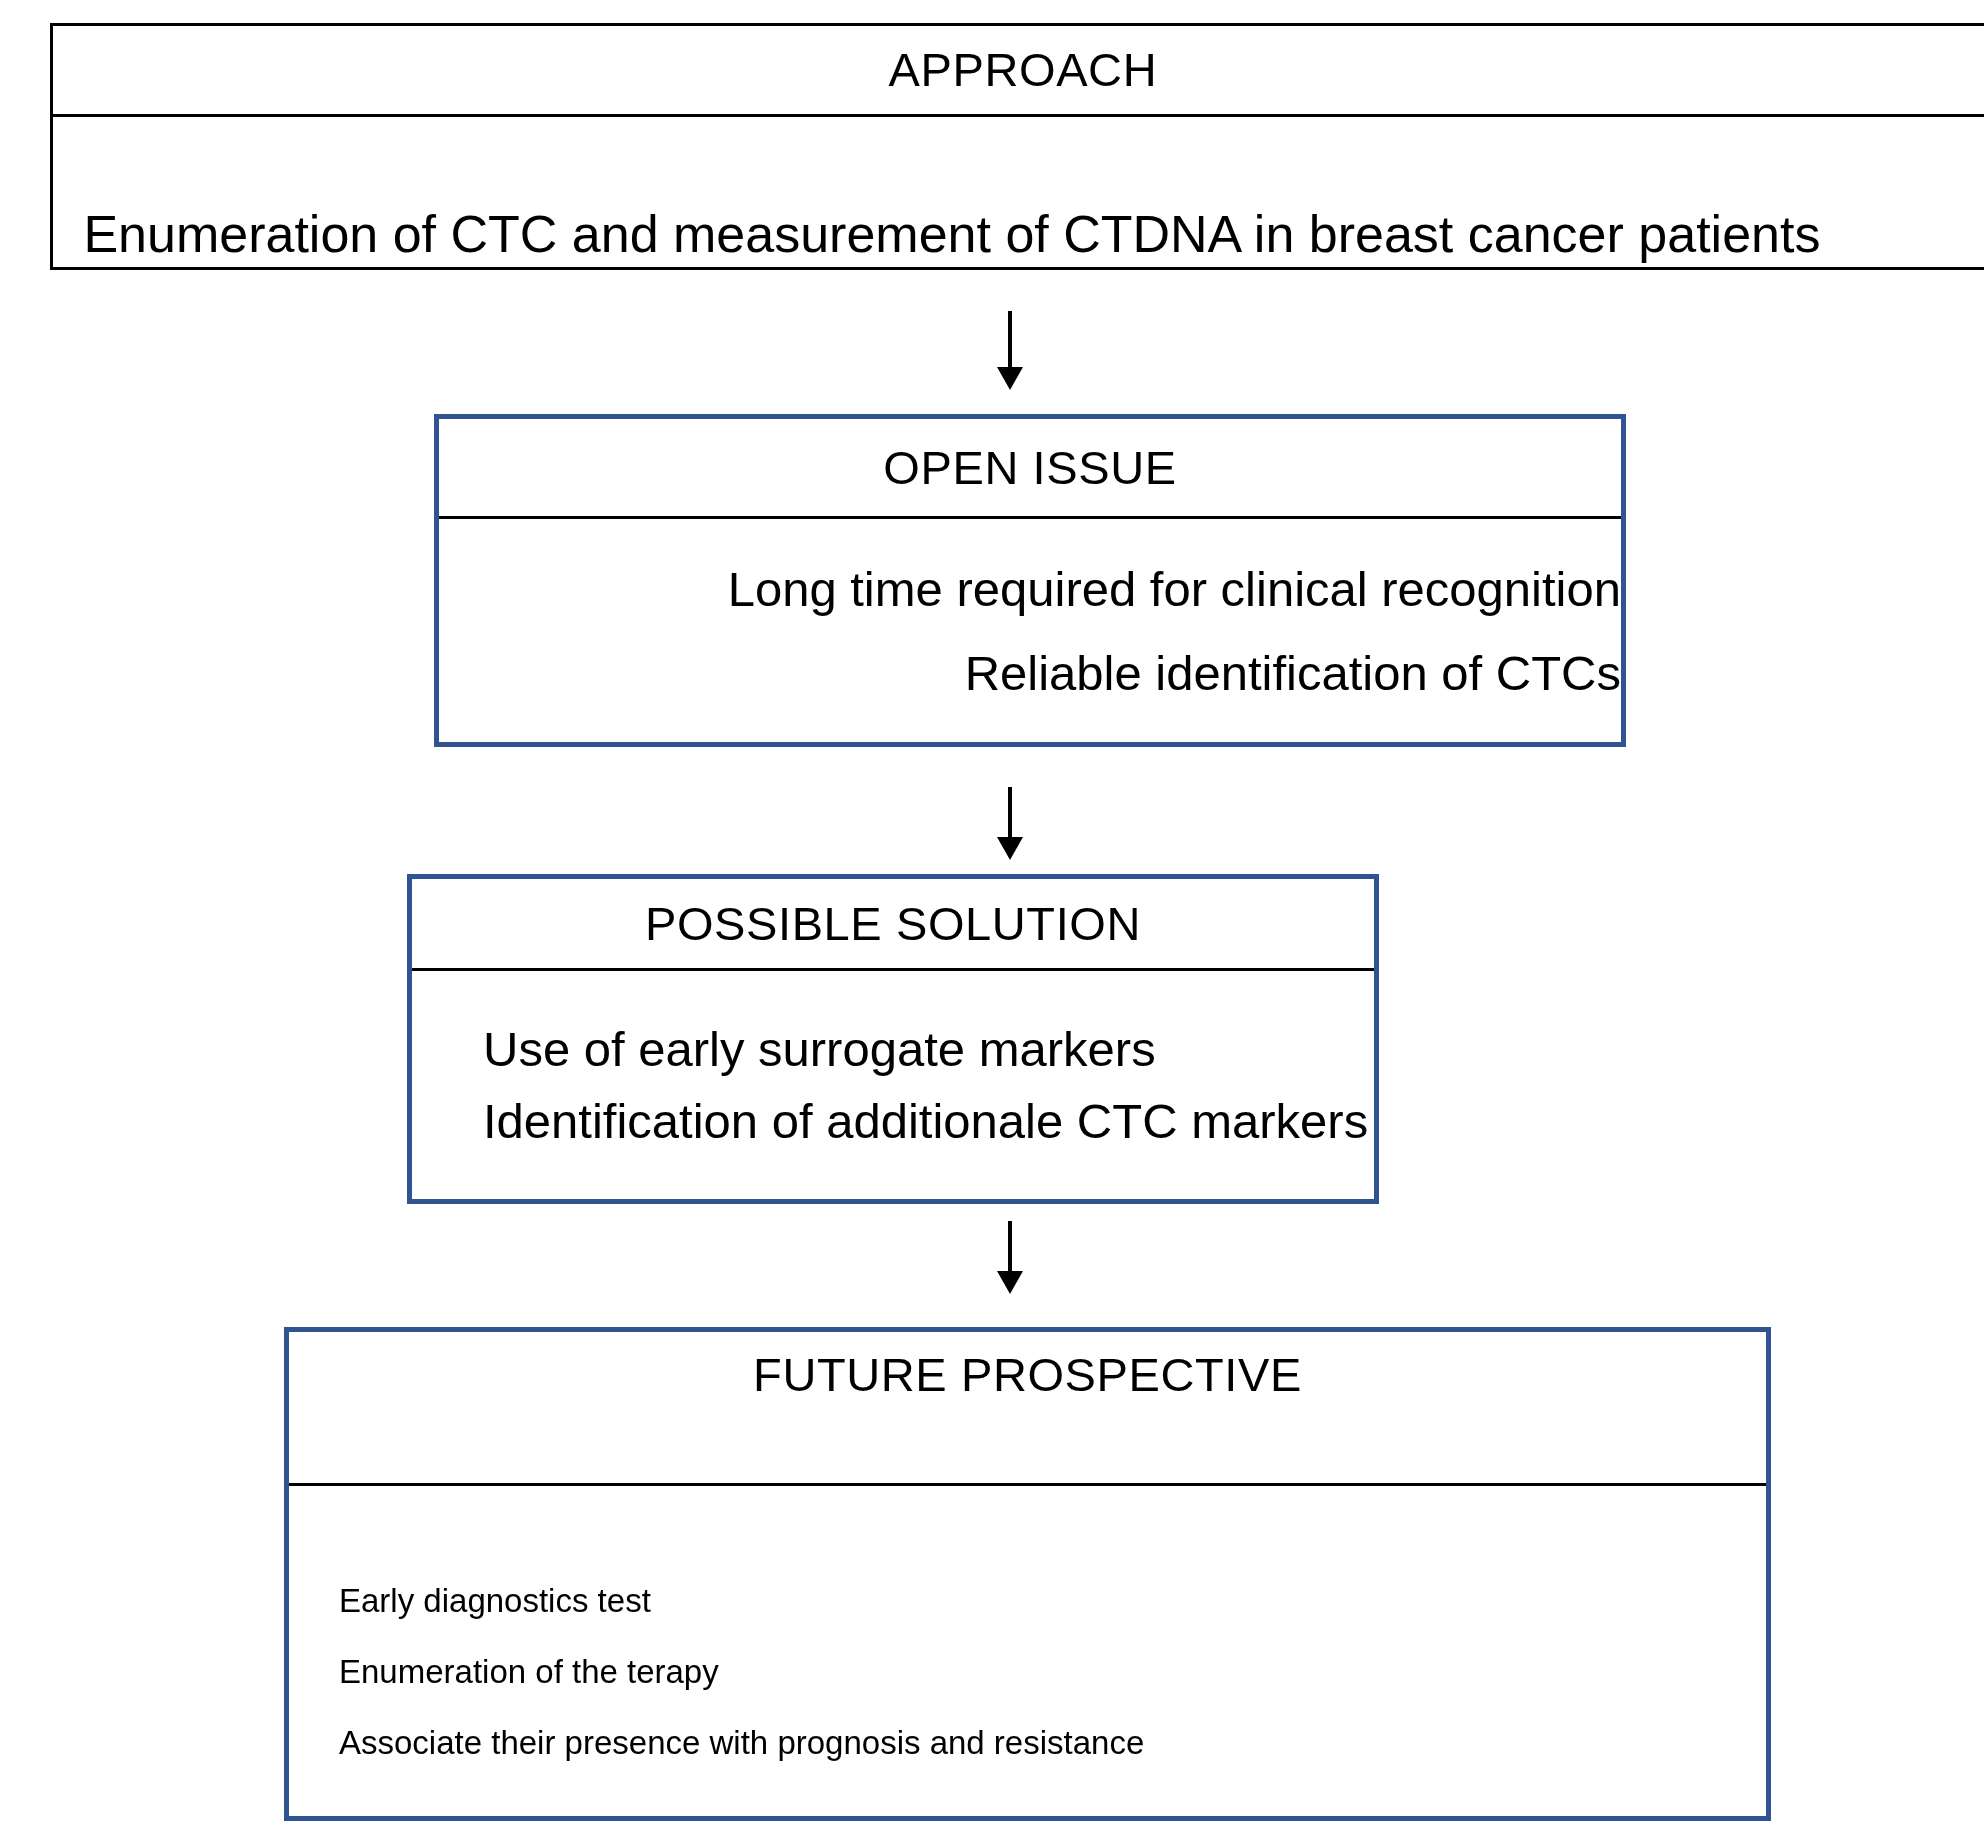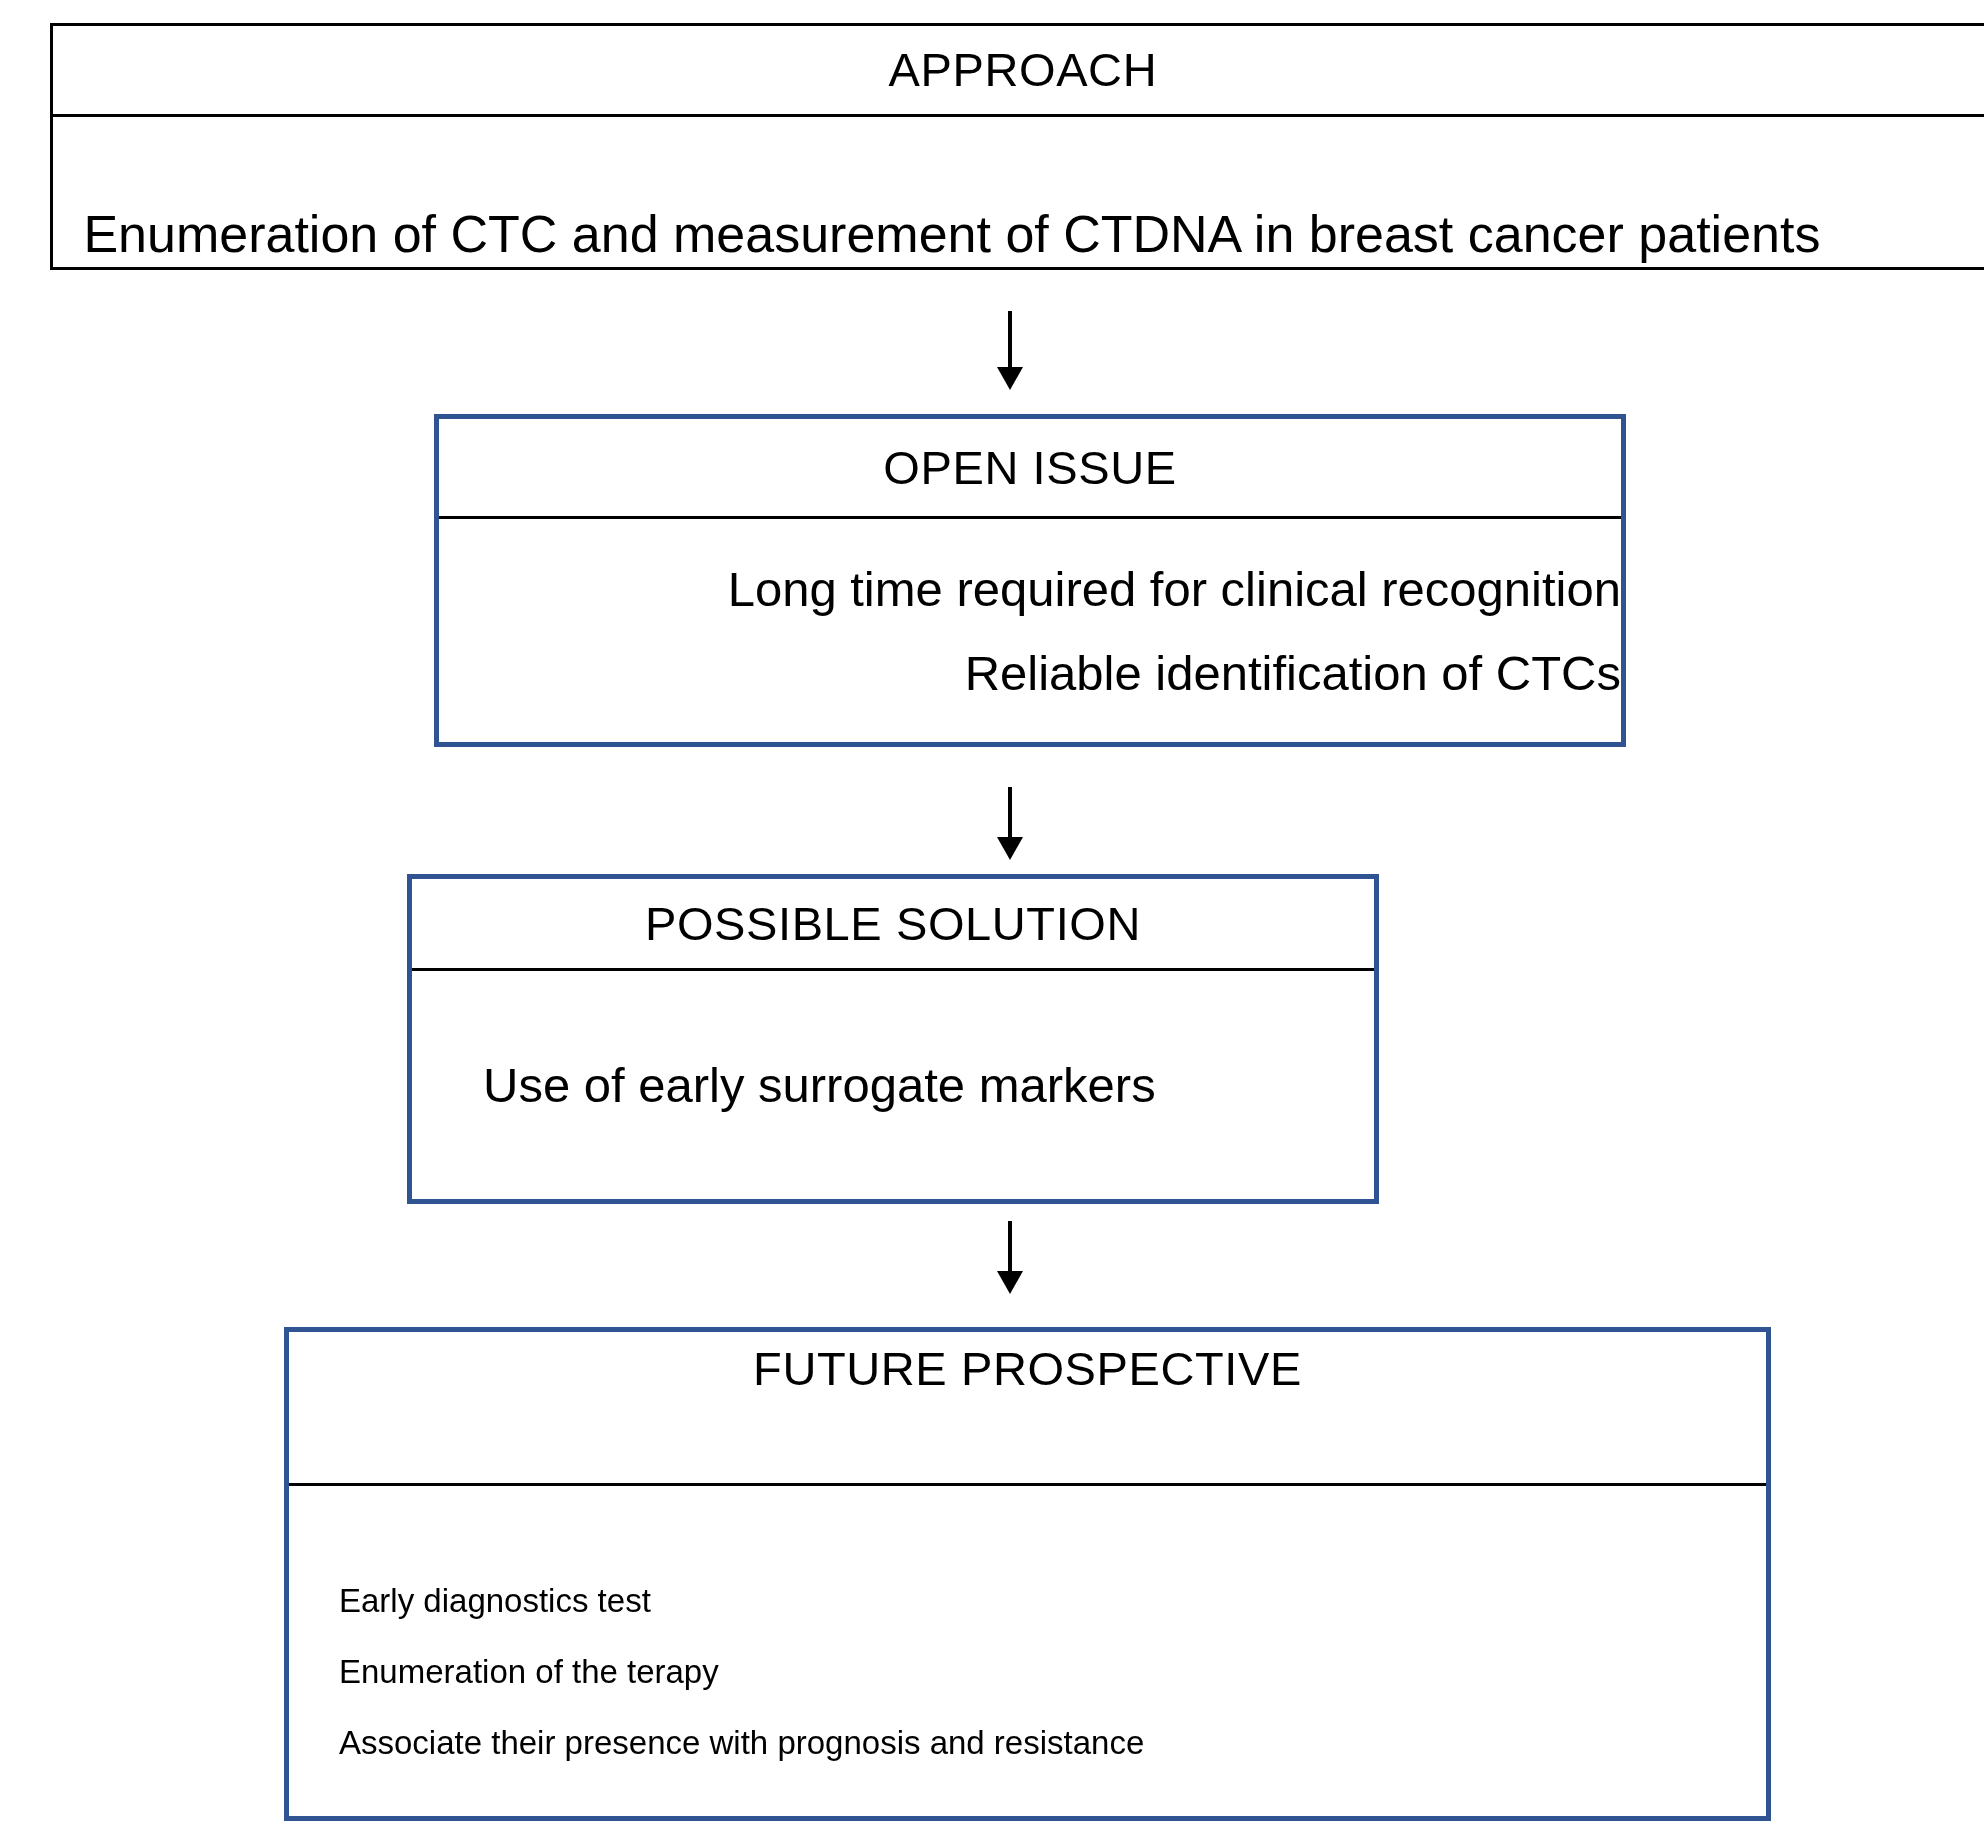--- a/index.html
+++ b/index.html
@@ -54,21 +54,21 @@
   #box-open-issue .box-header { height: 100px; }
   #box-open-issue .box-body { padding-left: 61px; font-size: 49px; line-height: 84px; text-align: right; }
 
   
   #box-possible-solution { left: 376px; top: 874px; width: 972px; height: 330px; }
   #box-possible-solution .box-header { height: 92px; }
   #box-possible-solution .box-body { padding-left: 71px; font-size: 49px; line-height: 72px; border-radius: 24px; }
 
   
   #box-future-prospective { left: 253px; top: 1327px; width: 1487px; height: 494px; }
-  #box-future-prospective .box-header { height: 154px; align-items: flex-start; padding-top: 9px; }
+  #box-future-prospective .box-header { height: 154px; align-items: flex-start; padding-top: 15px; }
   #box-future-prospective .box-body { padding-left: 50px; padding-top: 40px; font-size: 33px; line-height: 71px; }
 
   
   .down-arrow {
     position: absolute;
     width: 26px;
     display: flex;
     flex-direction: column;
     align-items: center;
   }
@@ -117,20 +117,21 @@
 
   <div class="down-arrow" id="arrow-2">
     <span class="shaft"></span>
     <span class="head"></span>
   </div>
 
   <div class="flowbox blue" id="box-possible-solution">
     <div class="box-header">POSSIBLE SOLUTION</div>
     <div class="box-body">
       <div class="box-line">Use of early surrogate markers</div>
+      <div class="box-line">Identification of additionale CTC markers</div>
     </div>
   </div>
 
   <div class="down-arrow" id="arrow-3">
     <span class="shaft"></span>
     <span class="head"></span>
   </div>
 
   <div class="flowbox blue" id="box-future-prospective">
     <div class="box-header">FUTURE PROSPECTIVE</div>

